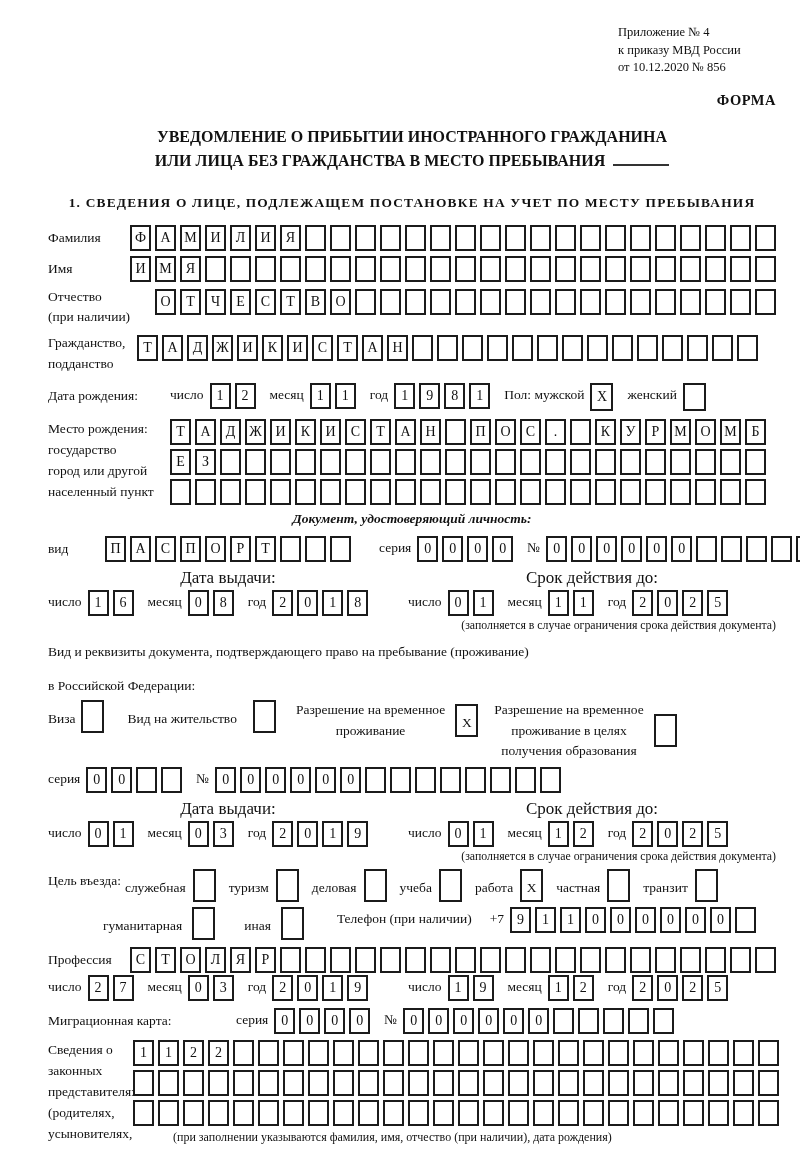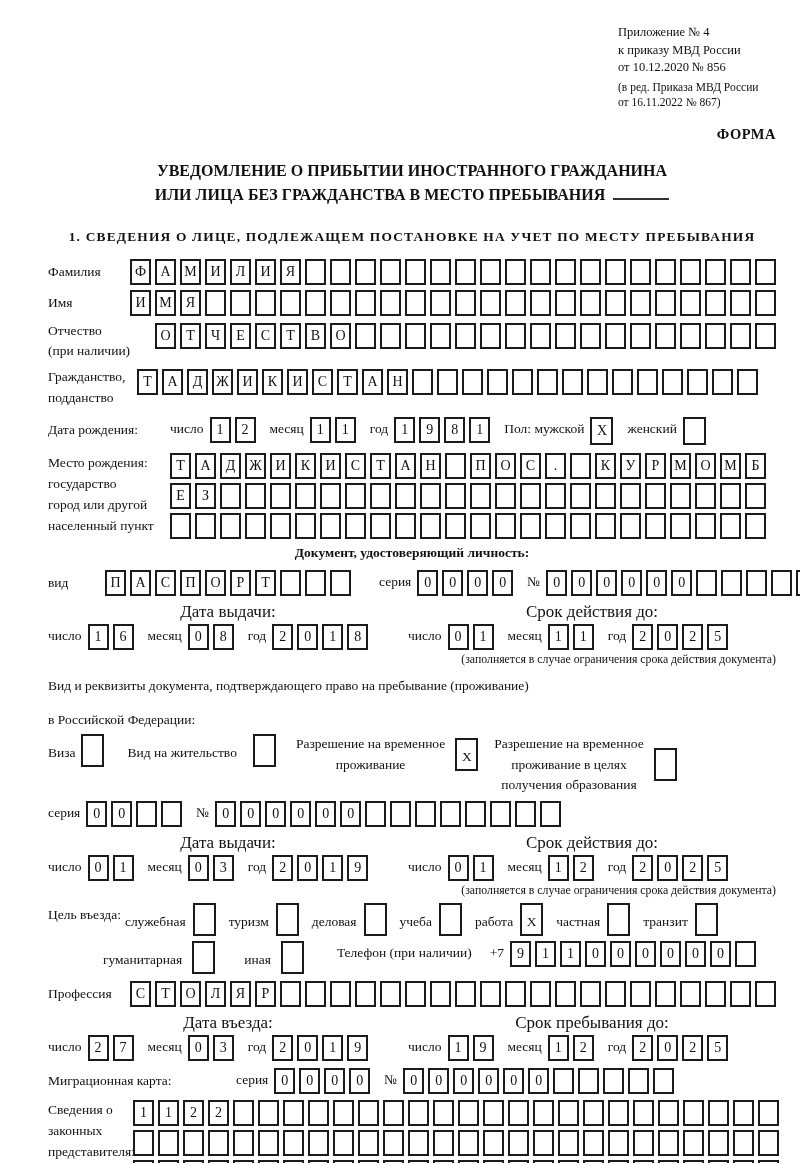--- a/index.html
+++ b/index.html
@@ -50,24 +50,20 @@
 </style>
 </head>
 <body>
 
 <div class="page">
 
   <div class="ref">
     <div>Приложение № 4</div>
     <div>к приказу МВД России</div>
     <div>от 10.12.2020 № 856</div>
-    <div class="amend">
-      <div>(в ред. Приказа МВД России</div>
-      <div>от 16.11.2022 № 867)</div>
-    </div>
   </div>
 
   <div class="form-label">ФОРМА</div>
 
   <div class="title">
     <div>УВЕДОМЛЕНИЕ О ПРИБЫТИИ ИНОСТРАННОГО ГРАЖДАНИНА</div>
     <div><span>ИЛИ ЛИЦА БЕЗ ГРАЖДАНСТВА В МЕСТО ПРЕБЫВАНИЯ</span><span class="blank-line"></span></div>
   </div>
 
   <div class="section-heading">1. СВЕДЕНИЯ О ЛИЦЕ, ПОДЛЕЖАЩЕМ ПОСТАНОВКЕ НА УЧЕТ ПО МЕСТУ ПРЕБЫВАНИЯ</div>
@@ -315,21 +311,21 @@
           <span class="cell"></span>
           <span class="cell"></span>
           <span class="cell"></span>
           <span class="cell"></span>
           <span class="cell"></span>
           <span class="cell"></span>
         </div>
     </div>
   </div>
 
-  <div class="center-heading" style="margin-top:2px;">Документ, удостоверяющий личность:</div>
+  <div class="center-heading" style="margin-top:2px;font-style:italic;">Документ, удостоверяющий личность:</div>
 
   <div class="row" style="margin-top:9px;">
     <div class="label w57">вид</div>
     <div class="cells">
         <span class="cell">П</span>
         <span class="cell">А</span>
         <span class="cell">С</span>
         <span class="cell">П</span>
         <span class="cell">О</span>
         <span class="cell">Р</span>
@@ -618,24 +614,20 @@
         <span class="cell"></span>
         <span class="cell"></span>
         <span class="cell"></span>
         <span class="cell"></span>
         <span class="cell"></span>
         <span class="cell"></span>
         <span class="cell"></span>
       </div>
   </div>
 
-  <div class="dates-headings">
-    <div class="dh g1">Дата въезда:</div>
-    <div class="dh g2">Срок пребывания до:</div>
-  </div>
   <div class="dates-row">
     <div class="dgroup g1">
       <span class="word first">число</span>
       <div class="cells">
           <span class="cell">2</span>
           <span class="cell">7</span>
         </div>
       <span class="word">месяц</span>
       <div class="cells">
           <span class="cell">0</span>

